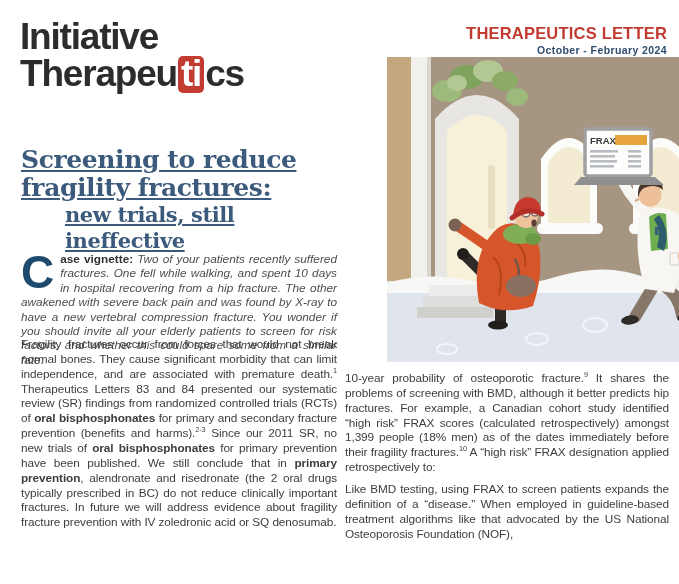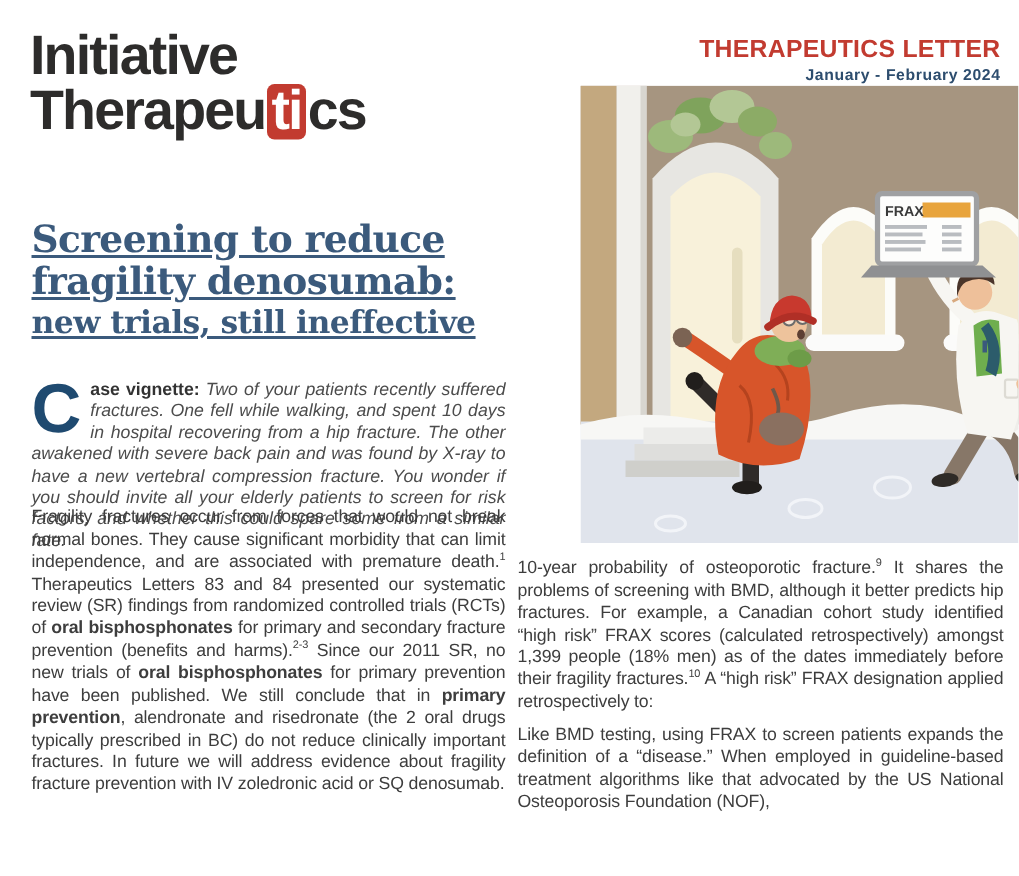--- a/index.html
+++ b/index.html
@@ -17,21 +17,21 @@
   .tagline { margin-top:6px; font-size:17.5px; font-weight:700; color:#c23b30; letter-spacing:-0.3px; }
   .issue-block { position:absolute; right:12px; top:24px; display:flex; align-items:flex-start; gap:4px; }
   .issue-text { text-align:right; }
   .issue-label { color:#c23b30; font-weight:800; font-size:16.5px; letter-spacing:0.2px; }
   .issue-date { color:#2d4d6e; font-weight:700; font-size:10.5px; margin-top:1px; letter-spacing:0.4px; }
   .issue-number { color:#2c4b69; font-weight:800; font-size:41px; line-height:0.85; letter-spacing:-1px; }
   
   .article-title { position:absolute; left:21px; top:146px; width:305px;
     font-family:"DejaVu Serif", serif; font-weight:700; color:#3b5a7c;text-decoration:underline; }
   .title-l1 { font-size:25px; line-height:1.12; letter-spacing:-0.4px; }
-  .title-l3 { font-size:21px; line-height:1.25; letter-spacing:-0.4px; }
+  .title-l3 { font-size:21px; line-height:1.25; letter-spacing:-0.4px;margin-left:44px; }
   .vignette { position:absolute; left:21px; top:252px; width:316px;
     font-size:11.8px; line-height:1.22; color:#4c4c4c; text-align:justify; }
   .dropcap { float:left; font-size:46px; line-height:0.78; font-weight:800;
     color:#1f4a70; margin:3px 6px 0 0; font-family:"Liberation Sans", sans-serif; }
   .vig-lead { font-weight:700; font-style:normal; color:#323232; }
   .vig-body { font-style:italic; }
   .leftcol { position:absolute; left:21px; top:337px; width:316px;
     font-size:11.8px; line-height:1.26; letter-spacing:-0.1px; text-align:justify; }
   .leftcol p, .rightcol p { margin:0 0 7px 0; }
   sup { vertical-align:super; font-size:0.62em; line-height:0; }
@@ -49,21 +49,21 @@
 <div class="page">
 
   <div class="logo-block">
     <div class="logo-line">Initiative</div>
     <div class="logo-line"><span>Therapeu</span><span class="ti-box">ti</span><span>cs</span></div>
   </div>
 
   <div class="issue-block">
     <div class="issue-text">
       <div class="issue-label">THERAPEUTICS LETTER</div>
-      <div class="issue-date">January - February 2024</div>
+      <div class="issue-date">October - February 2024</div>
     </div>
   </div>
 
   <div class="illu-wrap">
     <svg width="322" height="305" viewBox="0 0 322 305" xmlns="http://www.w3.org/2000/svg">
 
       <rect x="0" y="0" width="322" height="226" fill="#a69580"></rect>
       <rect x="0" y="0" width="24" height="226" fill="#c3a87f"></rect>
       <rect x="24" y="0" width="20" height="232" fill="#f1f0ec"></rect>
       <rect x="40" y="0" width="4" height="232" fill="#d8d6d0"></rect>
@@ -163,21 +163,21 @@
           <rect x="241" y="103" width="13" height="2.6"></rect>
           <rect x="241" y="108" width="13" height="2.6"></rect>
         </g>
         <path d="M194,120 L268,120 L277,128 L187,128 Z" fill="#8f9092"></path>
       </g>
     </svg>
   </div>
 
   <div class="article-title">
     <div class="title-l1">Screening to reduce</div>
-    <div class="title-l1">fragility denosumab:</div>
+    <div class="title-l1">fragility fractures:</div>
     <div class="title-l3">new trials, still ineffective</div>
   </div>
 
   <div class="vignette">
     <span class="dropcap">C</span><span class="vig-lead">ase vignette:</span><span class="vig-body"> Two of your patients recently suffered fractures. One fell while walking, and spent 10 days in hospital recovering from a hip fracture. The other awakened with severe back pain and was found by X-ray to have a new vertebral compression fracture. You wonder if you should invite all your elderly patients to screen for risk factors, and whether this could spare some from a similar fate.</span>
   </div>
 
   <div class="leftcol">
     <p class="rich"><span>Fragility fractures occur from forces that would not break normal bones. They cause significant morbidity that can limit independence, and are associated with premature death.</span><sup>1</sup><span> Therapeutics Letters 83 and 84 presented our systematic review (SR) findings from randomized controlled trials (RCTs) of </span><span style="font-weight: 700;">oral bisphosphonates</span><span> for primary and secondary fracture prevention (benefits and harms).</span><sup>2-3</sup><span> Since our 2011 SR, no new trials of </span><span style="font-weight: 700;">oral bisphosphonates</span><span> for primary prevention have been published. We still conclude that in </span><span style="font-weight: 700;">primary prevention</span><span>, alendronate and risedronate (the 2 oral drugs typically prescribed in BC) do not reduce clinically important fractures. In future we will address evidence about fragility fracture prevention with IV zoledronic acid or SQ denosumab.</span></p>
 

